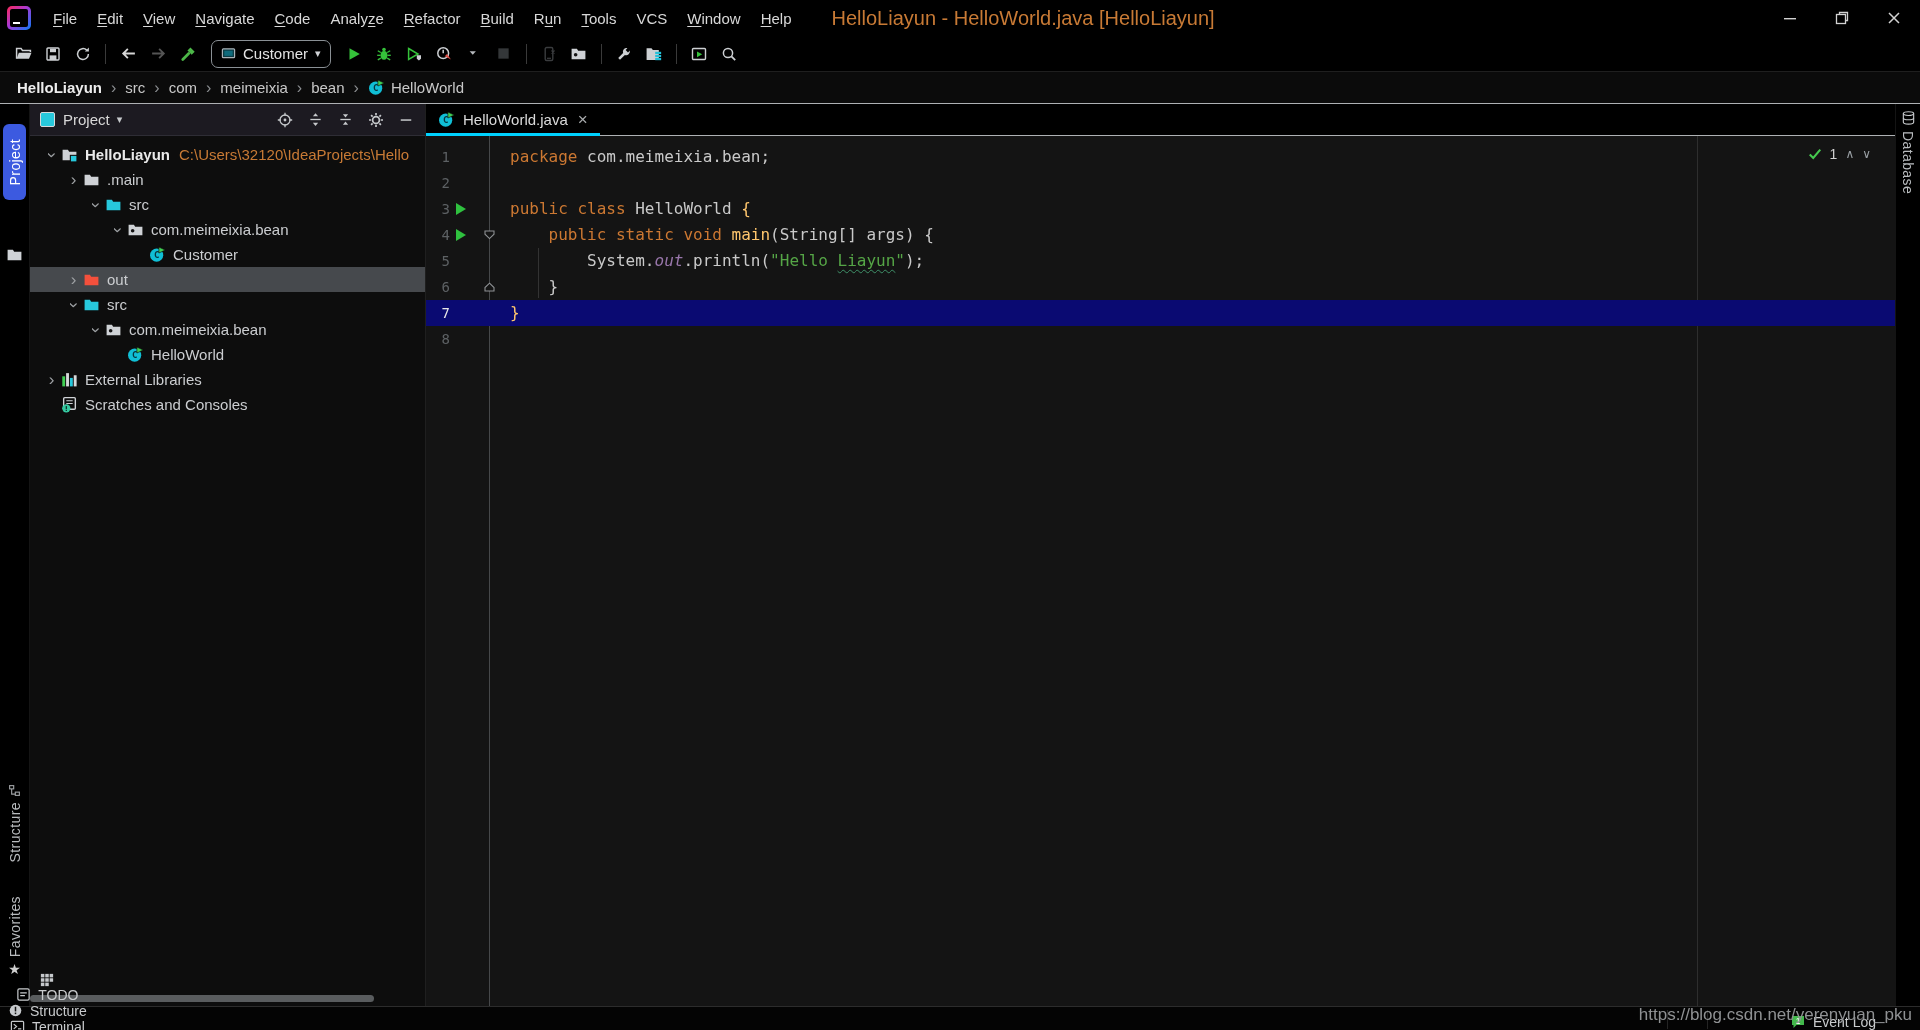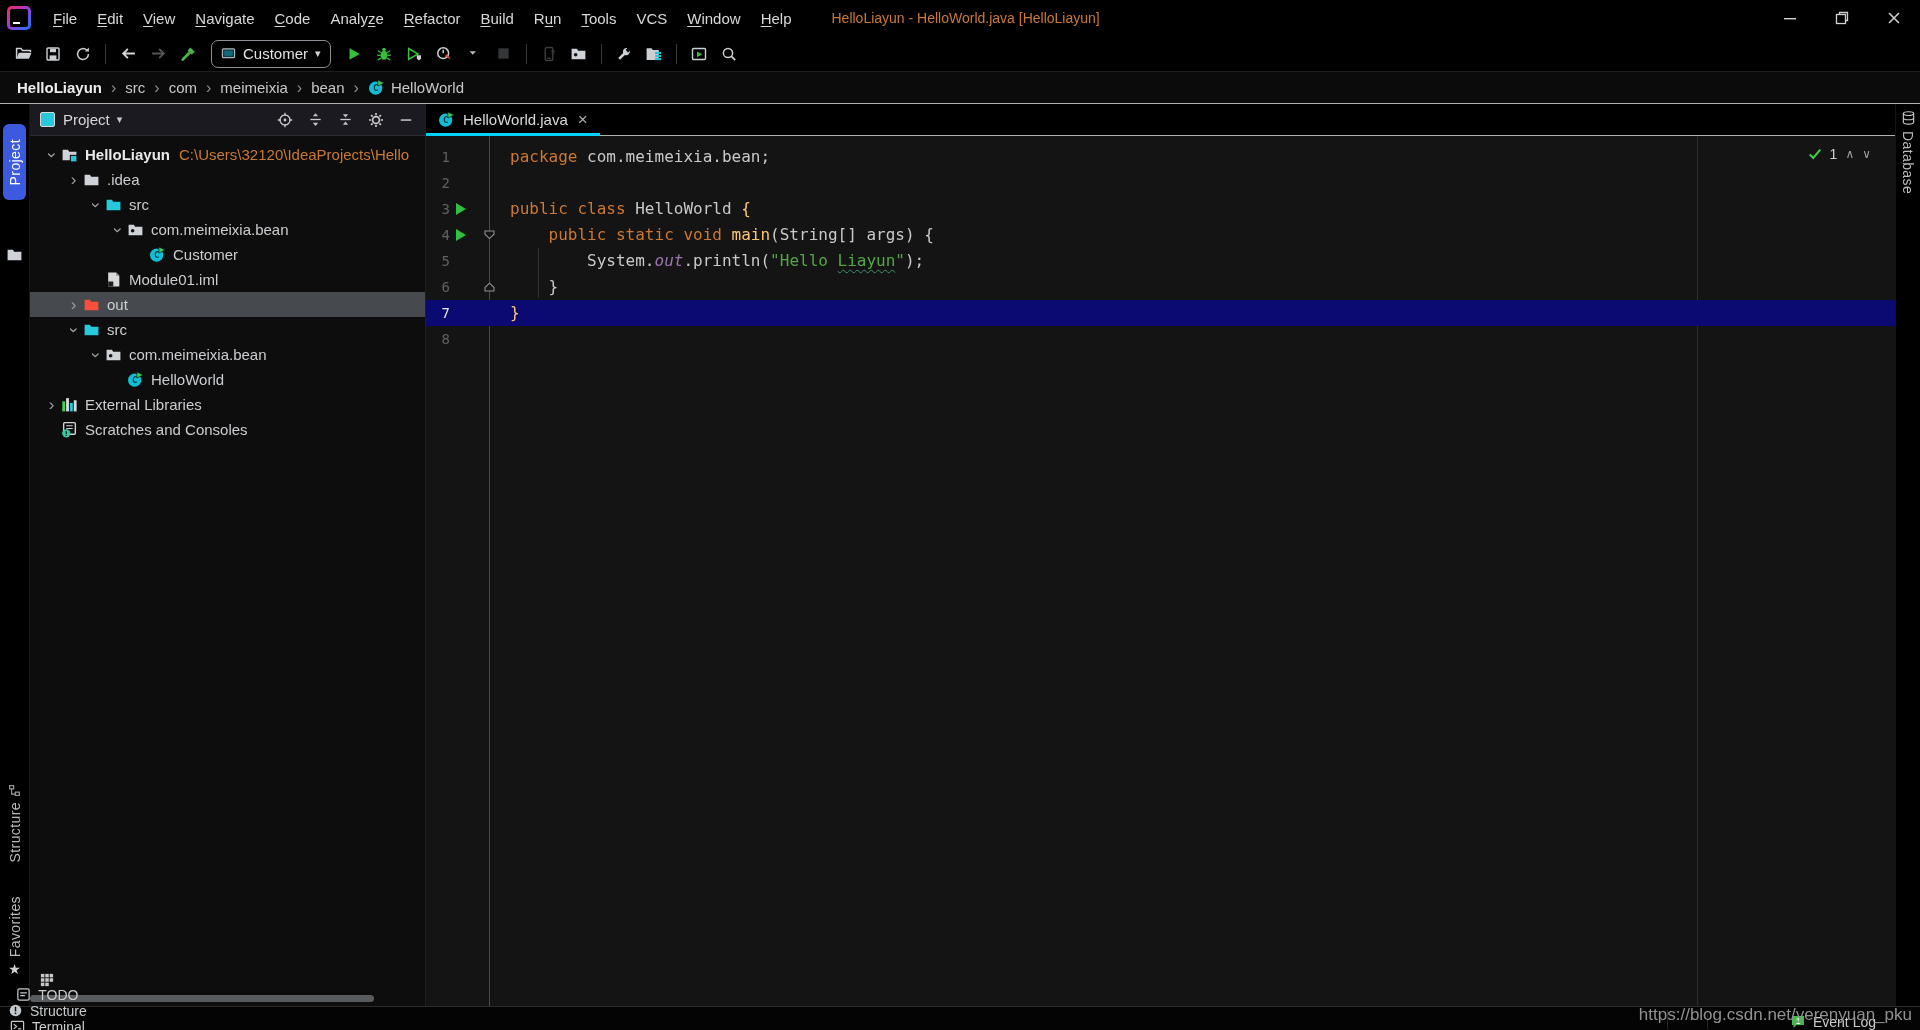--- a/index.html
+++ b/index.html
@@ -9,21 +9,21 @@
 
   
   .titlebar{height:36px;display:flex;align-items:center;background:#000;position:relative;}
   .logo{width:24px;height:24px;margin-left:7px;border-radius:5px;position:relative;
         background:linear-gradient(135deg,#fe2857 0%,#a839d4 45%,#087cfa 100%);}
   .logo::after{content:"";position:absolute;inset:3px;background:#000;border-radius:2px;}
   .logo::before{content:"";position:absolute;left:6px;bottom:6px;width:7px;height:2px;background:#fff;z-index:2;}
   .menubar{display:flex;align-items:center;margin-left:12px;}
   .menu-item{padding:5px 10px;font-size:15px;color:#d8d8d8;cursor:default;}
   .menu-item u{text-decoration:underline;text-underline-offset:2px;}
-  .wintitle{margin-left:30px;font-size:14px;color:#c87a35;white-space:nowrap;}
+  .wintitle{margin-left:30px;font-size:20px;color:#c87a35;white-space:nowrap;}
   .wincontrols{position:absolute;right:0;top:0;height:36px;display:flex;}
   .winbtn{width:52px;height:36px;display:flex;align-items:center;justify-content:center;}
 
   
   .toolbar{height:35px;display:flex;align-items:center;background:#000;padding-left:8px;
            border-bottom:1px solid #1f1f1f;}
   .tb-btn{width:30px;height:27px;display:flex;align-items:center;justify-content:center;border-radius:3px;}
   .tb-btn.disabled{opacity:.55;}
   .tb-sep{width:1px;height:20px;background:#3a3a3a;margin:0 7px;}
   .run-combo{height:26px;display:flex;align-items:center;gap:7px;margin:0 8px;padding:0 9px;
@@ -426,21 +426,21 @@
             <span class="lbl bold">HelloLiayun</span>
             <span class="path">C:\Users\32120\IdeaProjects\Hello</span>
           </div>
           <div class="tree-row" style="padding-left: 34px;">
             <span class="chev"><span>›</span></span>
             <span class="ico t-ico">
               <svg width="17" height="17" viewBox="0 0 16 16">
                 <path d="M1.5 3.5h5l1.2 1.8h6.8v8H1.5z" fill="#cfd2d6"></path>
               </svg>
             </span>
-            <span class="lbl">.idea</span>
+            <span class="lbl">.main</span>
           </div>
           <div class="tree-row" style="padding-left: 56px;">
             <span class="chev open"><span>›</span></span>
             <span class="ico t-ico">
               <svg width="17" height="17" viewBox="0 0 16 16">
                 <path d="M1.5 3.5h5l1.2 1.8h6.8v8H1.5z" fill="#27c8dc"></path>
               </svg>
             </span>
             <span class="lbl">src</span>
           </div>
@@ -457,31 +457,20 @@
           <div class="tree-row" style="padding-left: 100px;">
             <span class="chev"></span>
             <span class="ico t-ico">
               <svg width="17" height="17" viewBox="0 0 16 16">
                 <circle cx="7.2" cy="8.6" r="6.2" fill="#10bfd6"></circle>
                 <text x="7.2" y="11.7" text-anchor="middle" font-size="8.5" font-family="DejaVu Sans Mono, monospace" font-weight="bold" fill="#083640">C</text>
                 <path d="M9.3 1l6 2.8-6 2.8z" fill="#41d054" stroke="#0d0d0d" stroke-width="0.6"></path>
               </svg>
             </span>
             <span class="lbl">Customer</span>
-          </div>
-          <div class="tree-row" style="padding-left: 56px;">
-            <span class="chev"></span>
-            <span class="ico t-ico">
-              <svg width="17" height="17" viewBox="0 0 16 16">
-                <path d="M3 1.5h7.5l3 3v10H3z" fill="#d7d9db"></path>
-                <path d="M10.5 1.5v3h3z" fill="#8f9294"></path>
-                <rect x="3" y="9.9" width="4.8" height="4.6" fill="#1f1f1f"></rect>
-              </svg>
-            </span>
-            <span class="lbl">Module01.iml</span>
           </div>
           <div class="tree-row selected" style="padding-left: 34px;">
             <span class="chev"><span>›</span></span>
             <span class="ico t-ico">
               <svg width="17" height="17" viewBox="0 0 16 16">
                 <path d="M1.5 3.5h5l1.2 1.8h6.8v8H1.5z" fill="#f4503c"></path>
               </svg>
             </span>
             <span class="lbl">out</span>
           </div>

